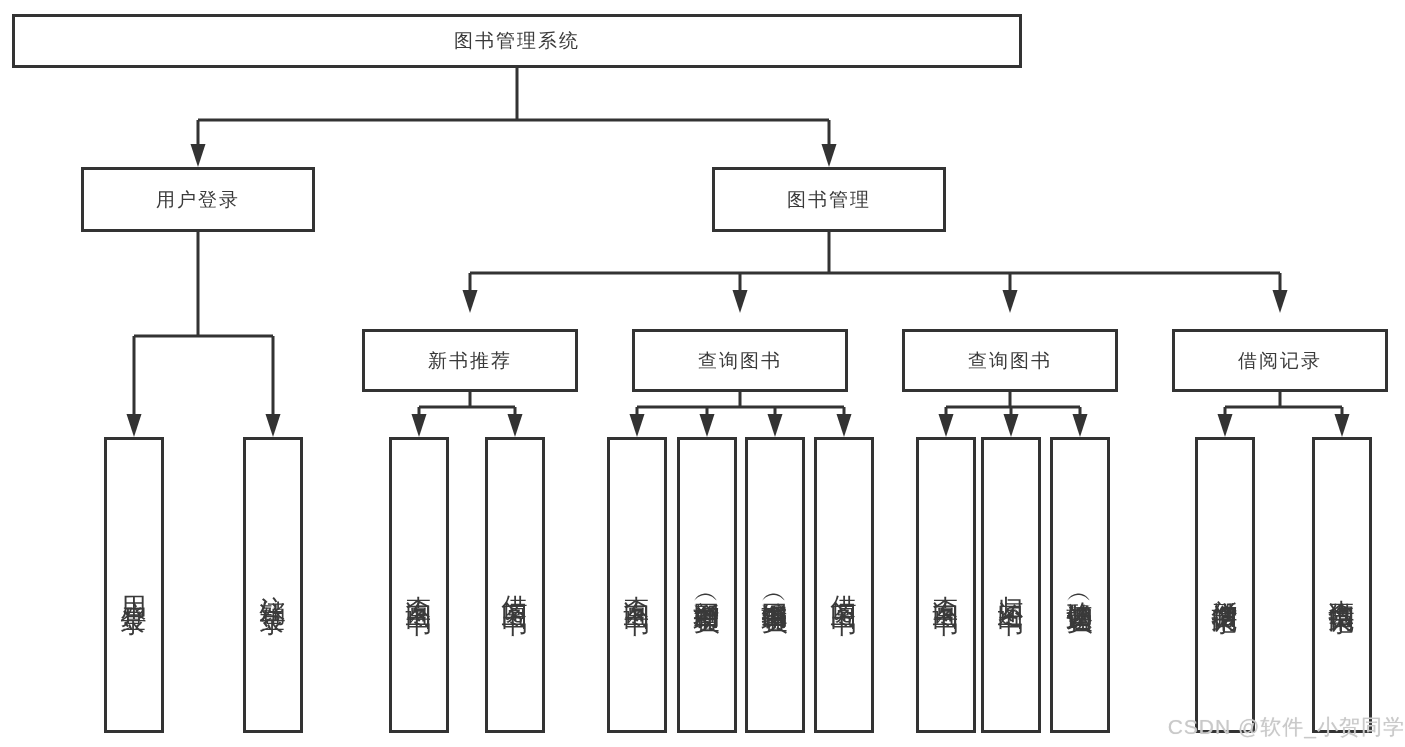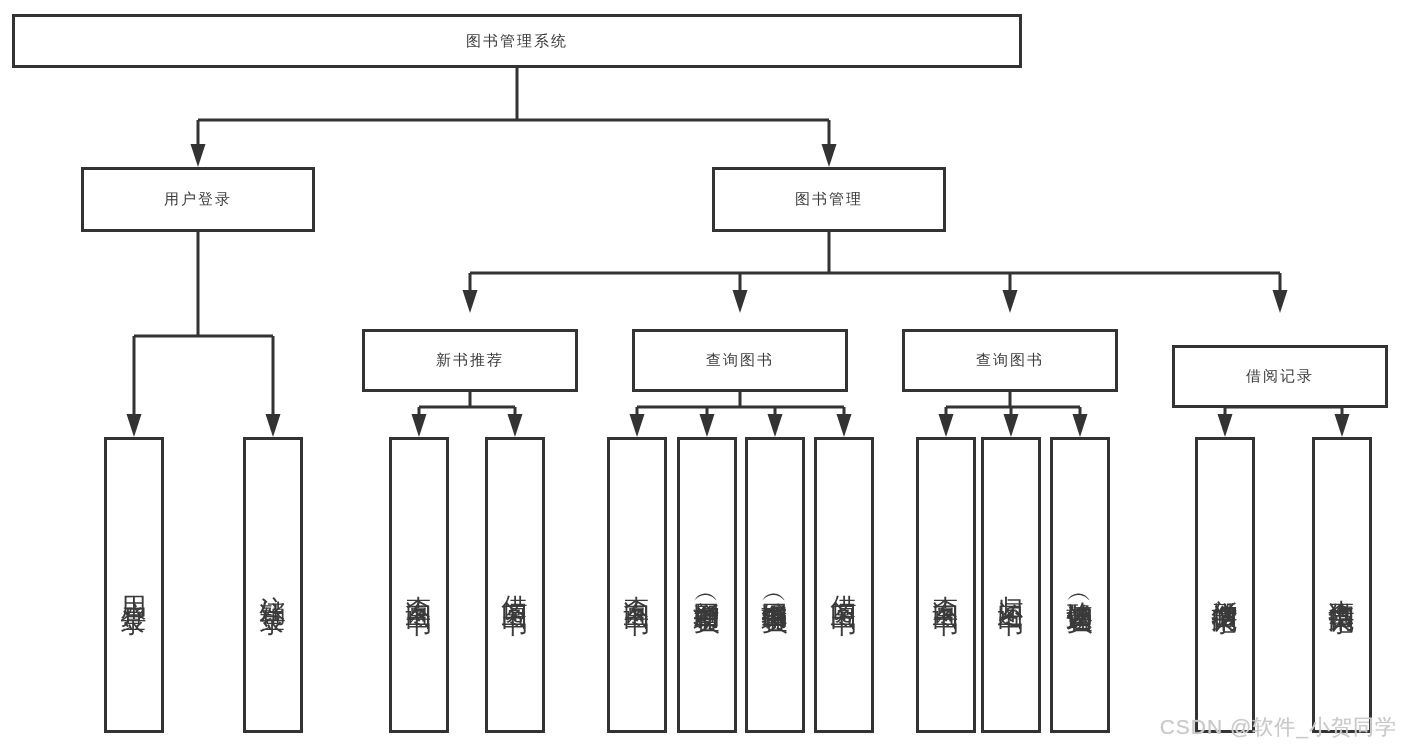--- a/index.html
+++ b/index.html
@@ -27,33 +27,33 @@
   .node {
     position: absolute;
     box-sizing: border-box;
     background: #ffffff;
     border: 3px solid #333333;
   }
   .h-node {
     display: flex;
     align-items: center;
     justify-content: center;
-    font-size: 15px;
+    font-size: 19px;
     letter-spacing: 2px;
     white-space: nowrap;
   }
   .root-node   { left: 12px;   top: 14px;  width: 1010px; height: 54px; }
   .l2-node     { width: 234px; height: 65px; top: 167px; }
   .l2-pos-0    { left: 81px; }
   .l2-pos-1    { left: 712px; }
   .l3-node     { width: 216px; height: 63px; top: 329px; }
   .l3-pos-0    { left: 362px; }
   .l3-pos-1    { left: 632px; }
   .l3-pos-2    { left: 902px; }
-  .l3-pos-3    { left: 1172px; margin-top: 16px; }
+  .l3-pos-3    { left: 1172px; }
   .leaf {
     top: 437px;
     width: 60px;
     height: 296px;
     writing-mode: vertical-lr;
     text-orientation: mixed;
     text-align: center;
     line-height: 54px;
     font-size: 26px;
     letter-spacing: 5px;
@@ -67,21 +67,21 @@
   .leaf-pos-5  { left: 677px; letter-spacing: 1px; }
   .leaf-pos-6  { left: 745px; letter-spacing: 1px; }
   .leaf-pos-7  { left: 814px; }
   .leaf-pos-8  { left: 916px; }
   .leaf-pos-9  { left: 981px; }
   .leaf-pos-10 { left: 1050px; letter-spacing: 1px; }
   .leaf-pos-11 { left: 1195px; letter-spacing: 2px; }
   .leaf-pos-12 { left: 1312px; letter-spacing: 2px; }
   .watermark {
     position: absolute;
-    right: 8px;
+    right: 0;
     bottom: 6px;
     font-size: 21px;
     color: #c9c9c9;
     letter-spacing: 1px;
     white-space: nowrap;
     text-shadow: 0 0 1px #dddddd;
   }
 </style>
 </head>
 <body>

